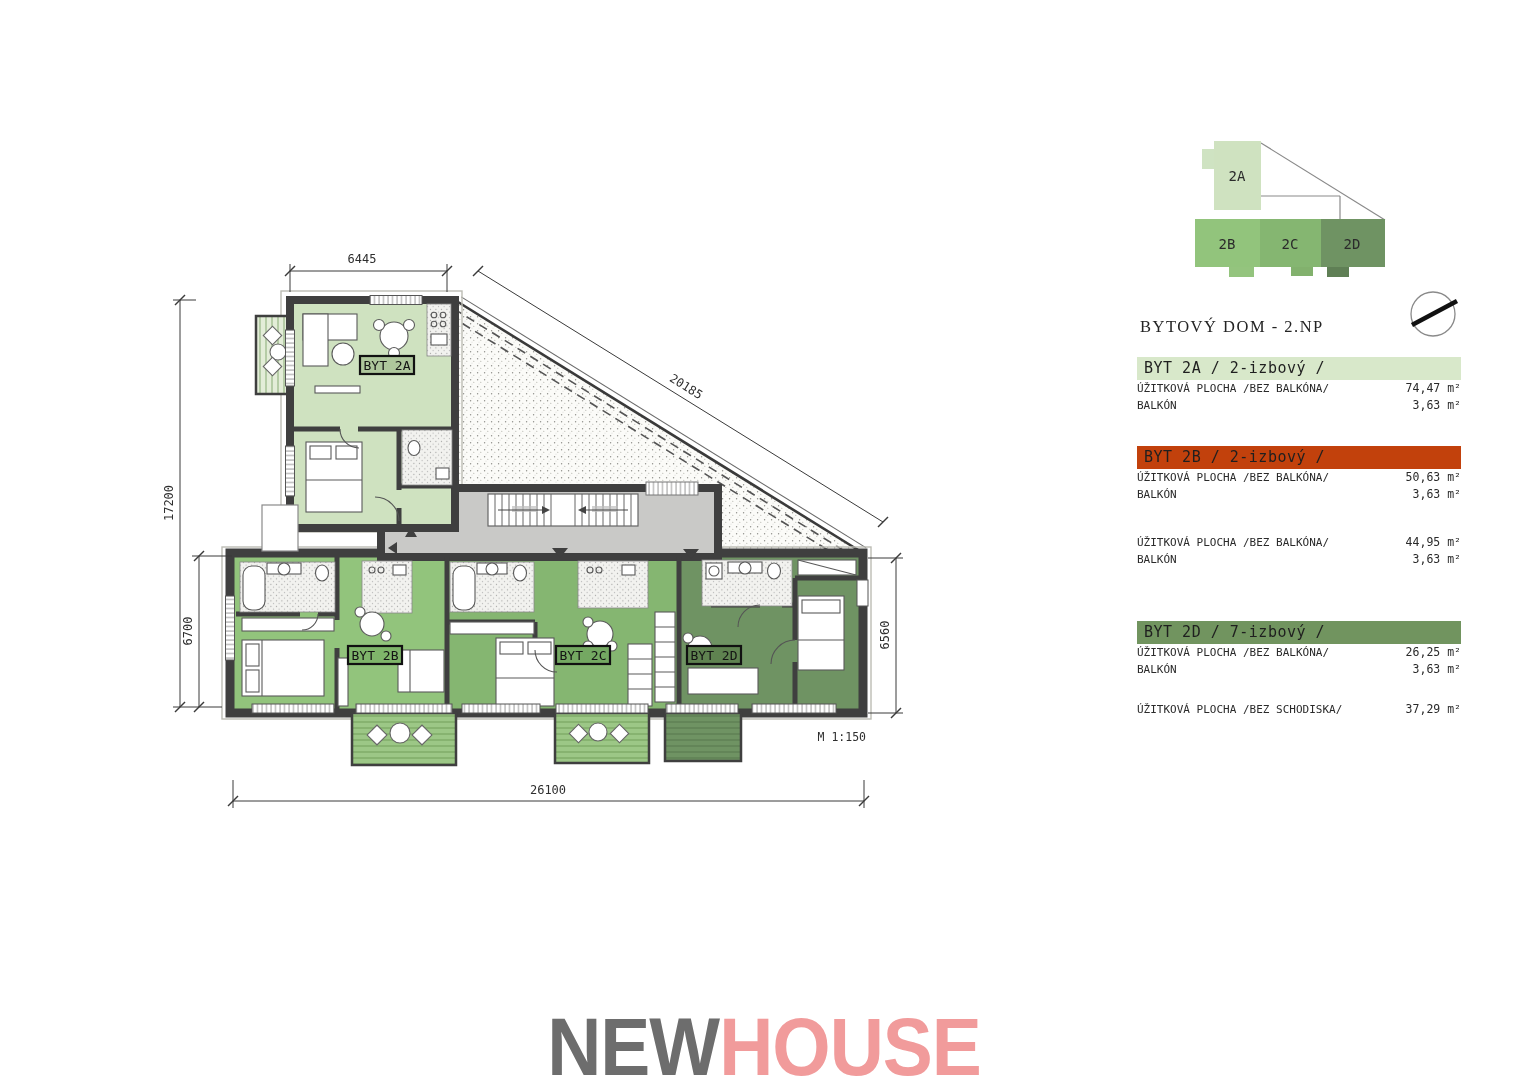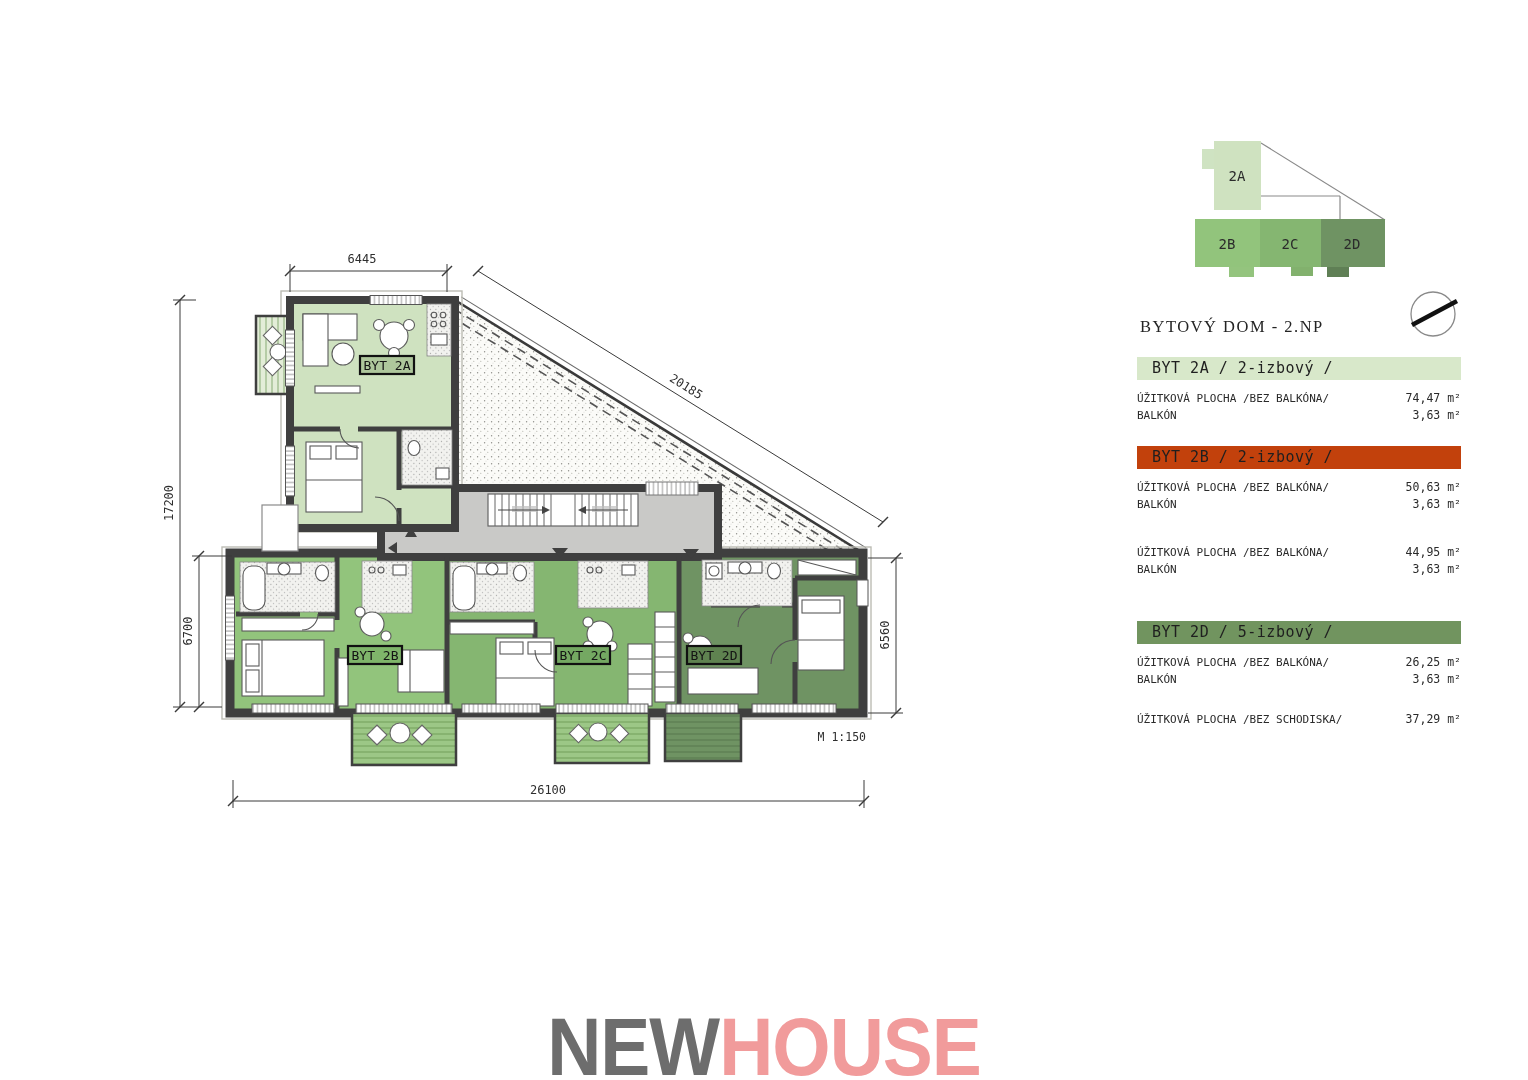--- a/index.html
+++ b/index.html
@@ -1,23 +1,23 @@
 <!DOCTYPE html>
 <html><head>
 <meta charset="utf-8">
 <style>
   html,body{margin:0;padding:0;background:#fff;}
   .sheet{position:relative;width:1528px;height:1080px;background:#fff;overflow:hidden;
          font-family:"Liberation Sans",sans-serif;}
   .abs{position:absolute;}
   
   .legend-entry{position:absolute;left:1137px;width:324px;}
-  .legend-head{height:23px;line-height:23px;padding-left:15px;font-family:"DejaVu Sans Mono",monospace;
+  .legend-head{height:23px;line-height:23px;padding-left:7px;font-family:"DejaVu Sans Mono",monospace;
                font-size:15px;color:#1f1f1f;letter-spacing:.5px;white-space:nowrap;}
-  .legend-rows{margin-top:10px;}
+  .legend-rows{margin-top:0;}
   .legend-row{display:flex;justify-content:space-between;align-items:baseline;
               font-family:"DejaVu Sans Mono",monospace;font-size:11px;color:#2a2a2a;
               line-height:17px;white-space:nowrap;}
   .legend-row .val{font-size:11.5px;}
   .sheet-title{position:absolute;left:1140px;top:317px;font-family:Liberation Serif, serif;
                font-size:16.5px;letter-spacing:1.5px;color:#242424;white-space:nowrap;}
   
   .logo{position:absolute;left:764px;top:1000px;transform:translateX(-50%) scaleY(1.08);
         transform-origin:top center;font-weight:900;font-size:75px;letter-spacing:-1px;
         font-family:"Liberation Sans",sans-serif;white-space:nowrap;}
@@ -387,21 +387,21 @@
           <span class="val">44,95 m²</span>
         </div>
     <div class="legend-row">
           <span>BALKÓN</span>
           <span class="val">3,63 m²</span>
         </div>
   </div>
 </div>
 
 <div class="legend-entry" style="top:621px">
-  <div class="legend-head" style="background: rgb(113, 148, 95);">BYT 2D / 5-izbový /</div>
+  <div class="legend-head" style="background: rgb(113, 148, 95);">BYT 2D / 7-izbový /</div>
   <div class="legend-rows">
     <div class="legend-row">
           <span>ÚŽITKOVÁ PLOCHA /BEZ BALKÓNA/</span>
           <span class="val">26,25 m²</span>
         </div>
     <div class="legend-row">
           <span>BALKÓN</span>
           <span class="val">3,63 m²</span>
         </div>
   </div>

